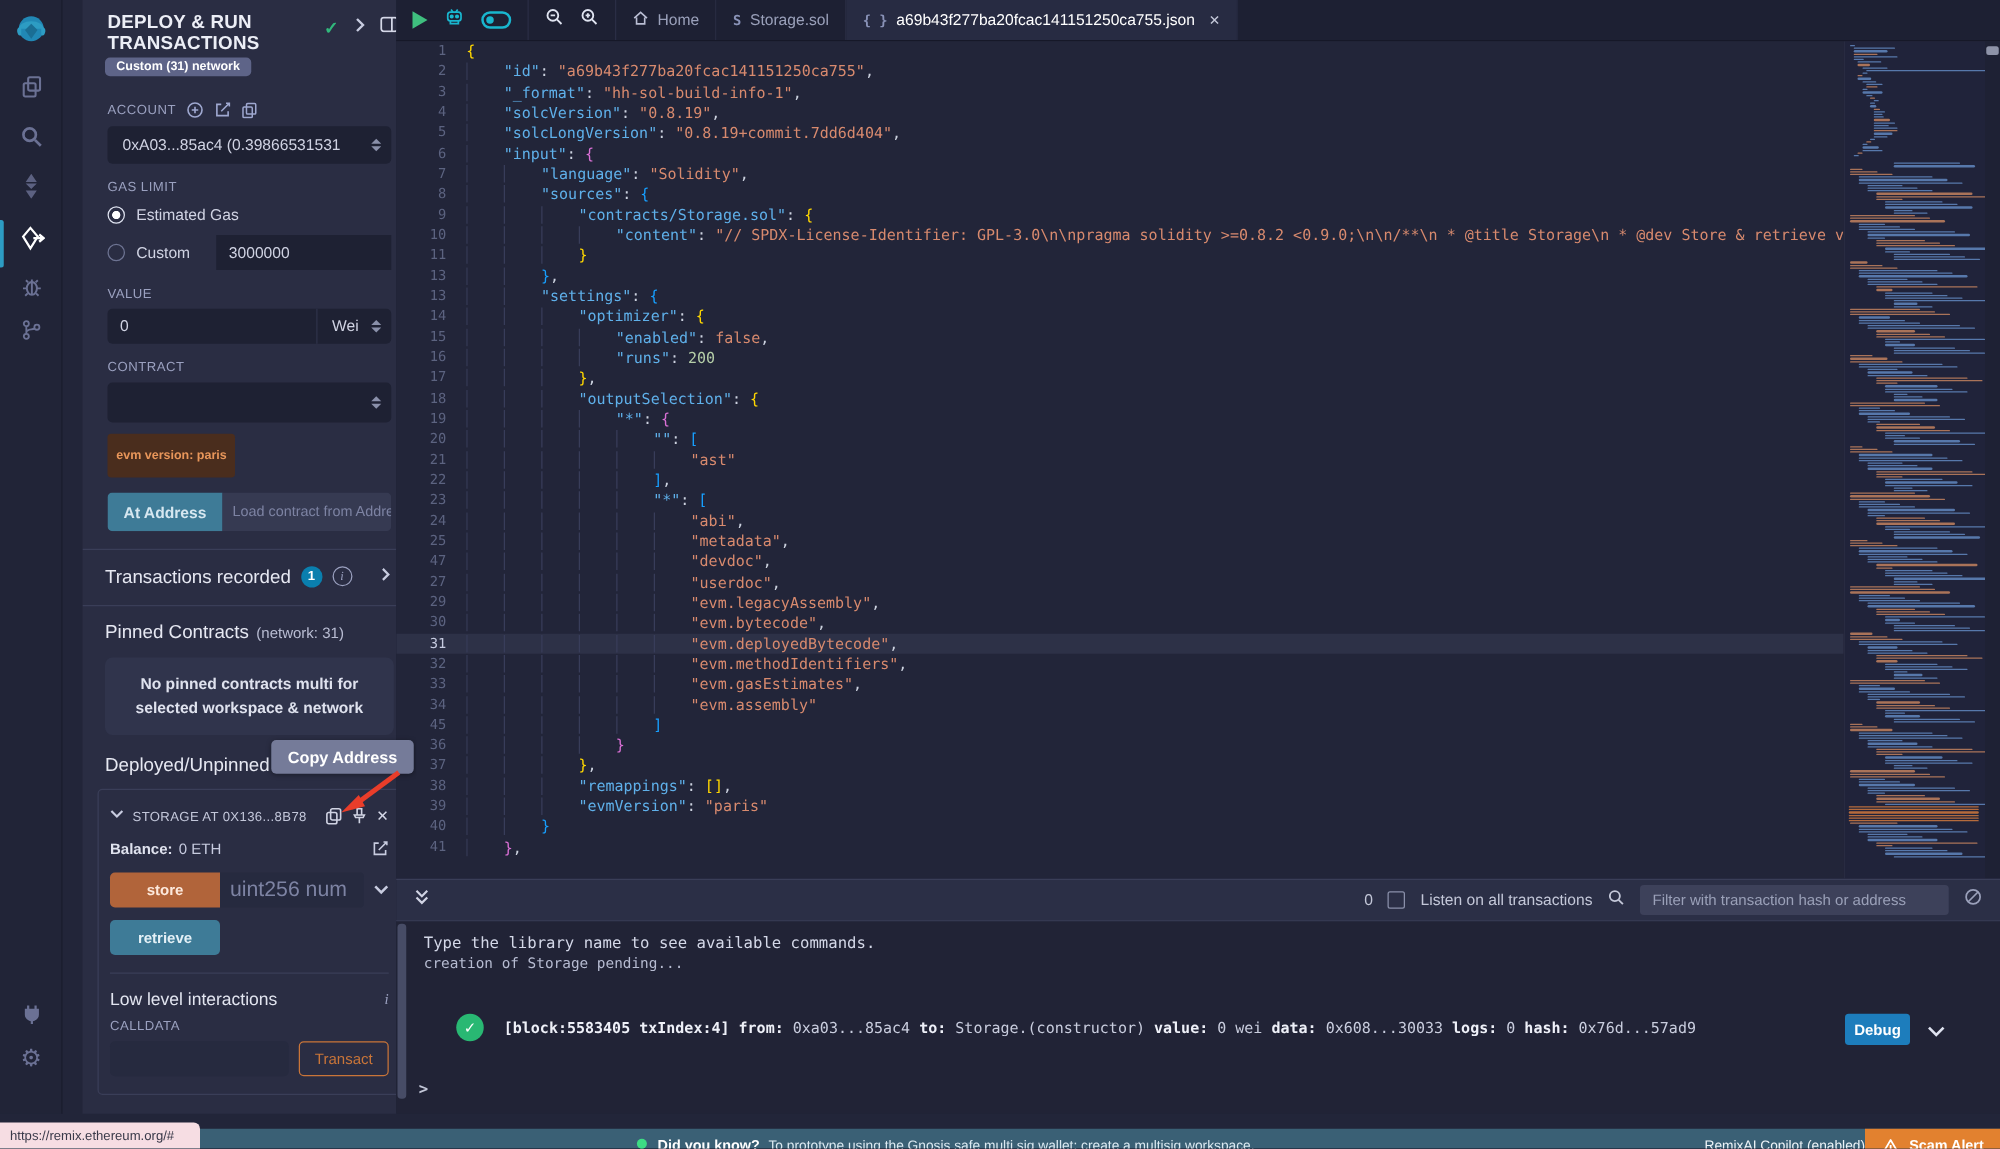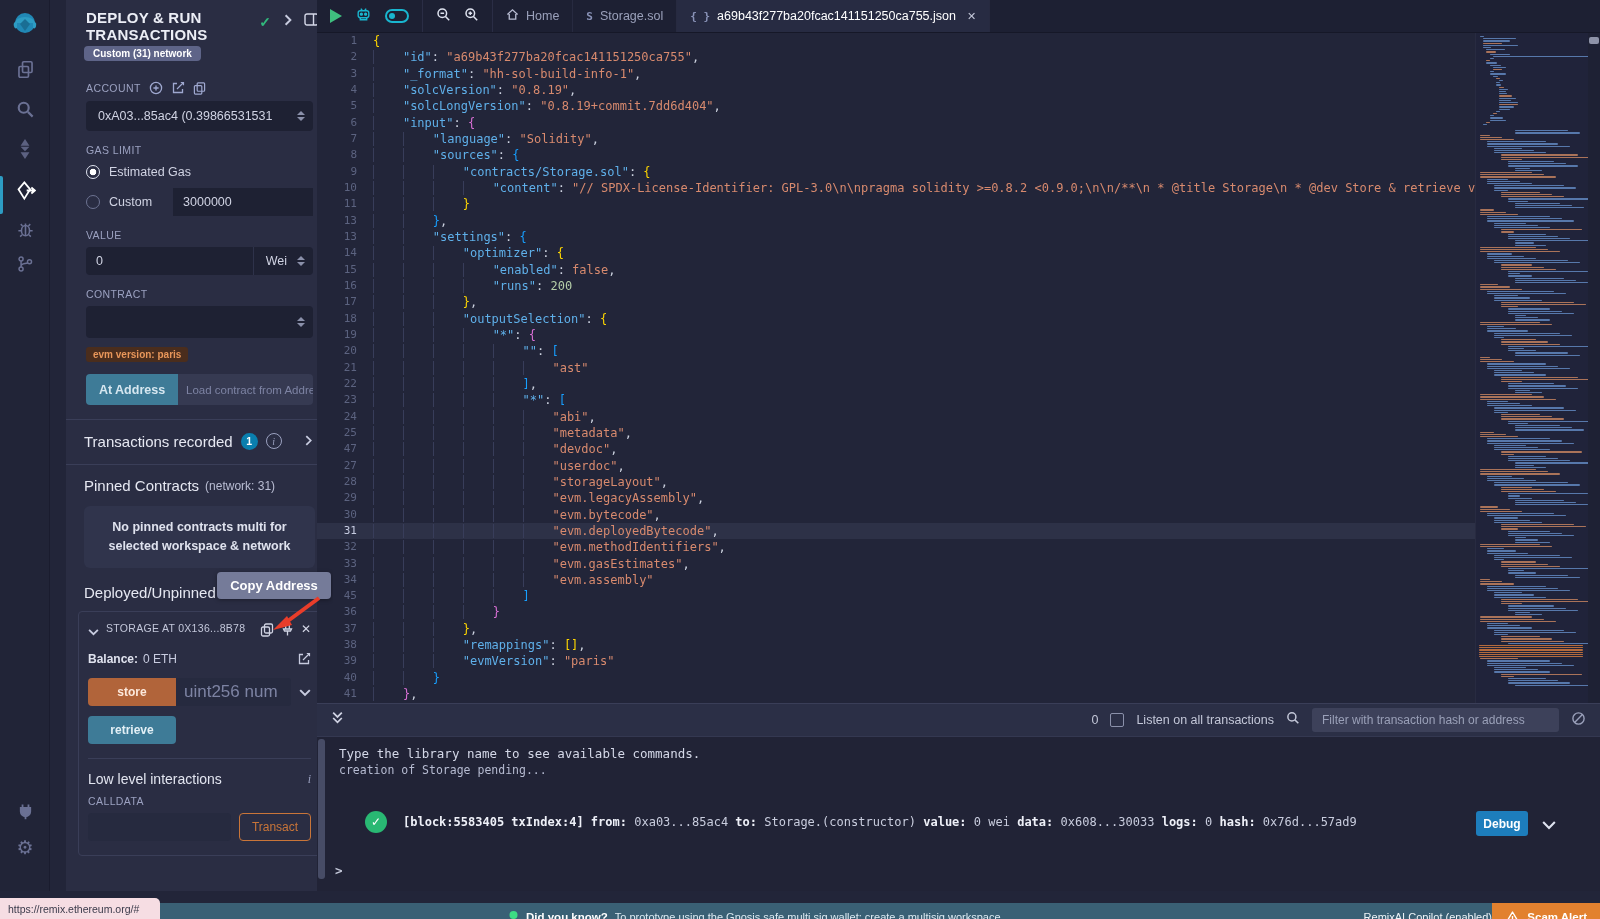--- a/index.html
+++ b/index.html
@@ -34,21 +34,21 @@
   .stepper .dn{border-top:4px solid #8a90aa}
   .radio-row{display:flex;align-items:center;gap:9px;margin-top:9px;font-size:12.5px;color:#d0d3e3}
   .radio{width:14px;height:14px;border-radius:50%;border:1.5px solid #6d7392;flex:none}
   .radio.sel-on{border-color:#dfe3f0;background:radial-gradient(circle,#fff 0 3px,rgba(0,0,0,0) 3.6px)}
   .inp{height:28px;background:#1e2133;border:none;border-radius:0;color:#d0d3e3;font-size:12.5px;padding:0 10px;
        font-family:"Liberation Sans",sans-serif;outline:none}
   .value-row{position:relative;margin-top:6px;height:28px;background:#1e2133;border-radius:4px;display:flex;align-items:center}
   .value-row .amt{flex:1;padding:0 10px;font-size:12.5px;color:#d0d3e3;border-right:1px solid #2e324a;height:100%;display:flex;align-items:center}
   .value-row .unit{padding:0 26px 0 12px;font-size:12.5px;color:#d0d3e3}
   .evm-badge{display:inline-block;margin-top:9px;background:#4a2d1d;color:#e8965a;font-size:10px;font-weight:bold;
-             padding:2px 7px;border-radius:3px}
+             padding:12px 7px;border-radius:3px}
   .btn-row{display:flex;margin-top:12px;height:31px;border-radius:4px;overflow:hidden}
   .btn-ata{flex:none;width:92px;background:#3e7b97;color:#d6e7f0;font-size:12.5px;font-weight:bold;
            display:flex;align-items:center;justify-content:center}
   .btn-load{flex:1;background:#363a52;color:#7d83a3;font-size:11.5px;display:flex;align-items:center;
             padding:0 8px;white-space:nowrap;overflow:hidden}
   .divider{border-top:1px solid #3a3e58;margin-top:14px}
   .sec-row{display:flex;align-items:center;padding:12px 20px 0 18px;gap:8px}
   .sec-title{font-size:15px;color:#e6e8f2}
   .badge-count{width:17px;height:17px;border-radius:50%;background:#0a7fae;color:#fff;font-size:10.5px;font-weight:bold;
                display:flex;align-items:center;justify-content:center}
@@ -57,21 +57,21 @@
   .pin-suffix{font-size:12px;color:#b9bdd3}
   .empty-box{margin:12px 18px 0 18px;background:#30344c;border-radius:6px;padding:12px 10px;text-align:center;
              font-size:12.5px;font-weight:bold;color:#dfe2ee;line-height:19px}
   .dep-row{position:relative;padding:16px 20px 0 18px}
   .dep-title{font-size:15px;color:#e6e8f2;white-space:nowrap;overflow:hidden;width:235px}
   .copy-tip{position:absolute;right:2px;top:4px;width:114px;height:27px;background:#757b99;color:#fff;font-size:13px;
             font-weight:bold;border-radius:4px;display:flex;align-items:center;justify-content:center;z-index:6;
             box-shadow:0 1px 4px rgba(0,0,0,.35)}
   .red-arrow{position:absolute;right:8px;top:22px;z-index:7}
   .card{position:relative;margin:10px 12px 0 12px;border:1px solid #3a3e58;border-radius:4px;padding:10px 9px 14px 9px}
-  .card-head{display:flex;align-items:flex-start;gap:7px;color:#c8cce0}
+  .card-head{display:flex;align-items:flex-end;gap:7px;color:#c8cce0}
   .card-title{font-size:10.5px;letter-spacing:.3px;color:#c3c7da;flex:1;white-space:nowrap;overflow:hidden}
   .bal-row{display:flex;align-items:center;margin-top:12px;font-size:12px;color:#c8cce0}
   .bal-row b{color:#dfe2ee}
   .store-row{display:flex;align-items:center;margin-top:12px;gap:0}
   .btn-store{width:88px;height:28px;background:#b1643a;border-radius:4px 0 0 4px;color:#fde9dc;font-weight:bold;
              font-size:12px;display:flex;align-items:center;justify-content:center}
   .store-inp{flex:1;height:28px;background:#262a3f;border:none;border-radius:0 3px 3px 0;color:#d0d3e3;font-size:17px;
              padding:0 8px;outline:none;min-width:0;font-family:"Liberation Sans",sans-serif}
   .store-inp::placeholder{color:#7d83a3}
   .btn-retrieve{width:88px;height:28px;margin-top:10px;background:#3e7b97;border-radius:4px;color:#e3f0f6;
@@ -529,24 +529,20 @@
             <span class="ln">25</span>
             <span class="lt"><span class="ig">    </span><span class="ig">    </span><span class="ig">    </span><span class="ig">    </span><span class="ig">    </span><span class="ig">    </span><span class="ts">"metadata"</span>,</span>
           </div>
           <div class="cl">
             <span class="ln">47</span>
             <span class="lt"><span class="ig">    </span><span class="ig">    </span><span class="ig">    </span><span class="ig">    </span><span class="ig">    </span><span class="ig">    </span><span class="ts">"devdoc"</span>,</span>
           </div>
           <div class="cl">
             <span class="ln">27</span>
             <span class="lt"><span class="ig">    </span><span class="ig">    </span><span class="ig">    </span><span class="ig">    </span><span class="ig">    </span><span class="ig">    </span><span class="ts">"userdoc"</span>,</span>
-          </div>
-          <div class="cl">
-            <span class="ln">28</span>
-            <span class="lt"><span class="ig">    </span><span class="ig">    </span><span class="ig">    </span><span class="ig">    </span><span class="ig">    </span><span class="ig">    </span><span class="ts">"storageLayout"</span>,</span>
           </div>
           <div class="cl">
             <span class="ln">29</span>
             <span class="lt"><span class="ig">    </span><span class="ig">    </span><span class="ig">    </span><span class="ig">    </span><span class="ig">    </span><span class="ig">    </span><span class="ts">"evm.legacyAssembly"</span>,</span>
           </div>
           <div class="cl">
             <span class="ln">30</span>
             <span class="lt"><span class="ig">    </span><span class="ig">    </span><span class="ig">    </span><span class="ig">    </span><span class="ig">    </span><span class="ig">    </span><span class="ts">"evm.bytecode"</span>,</span>
           </div>
           <div class="cl cur">

